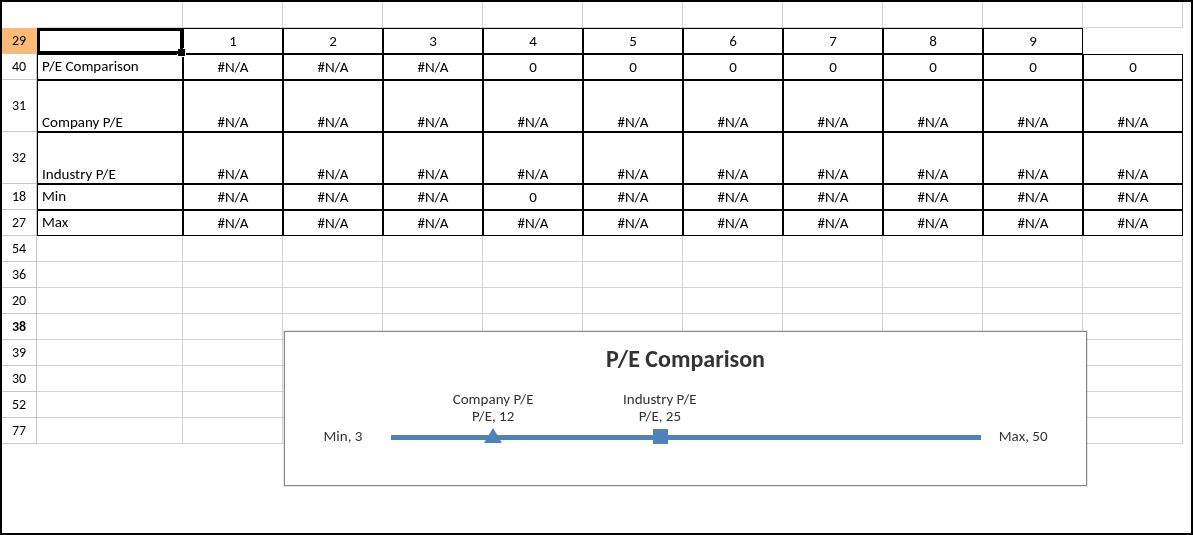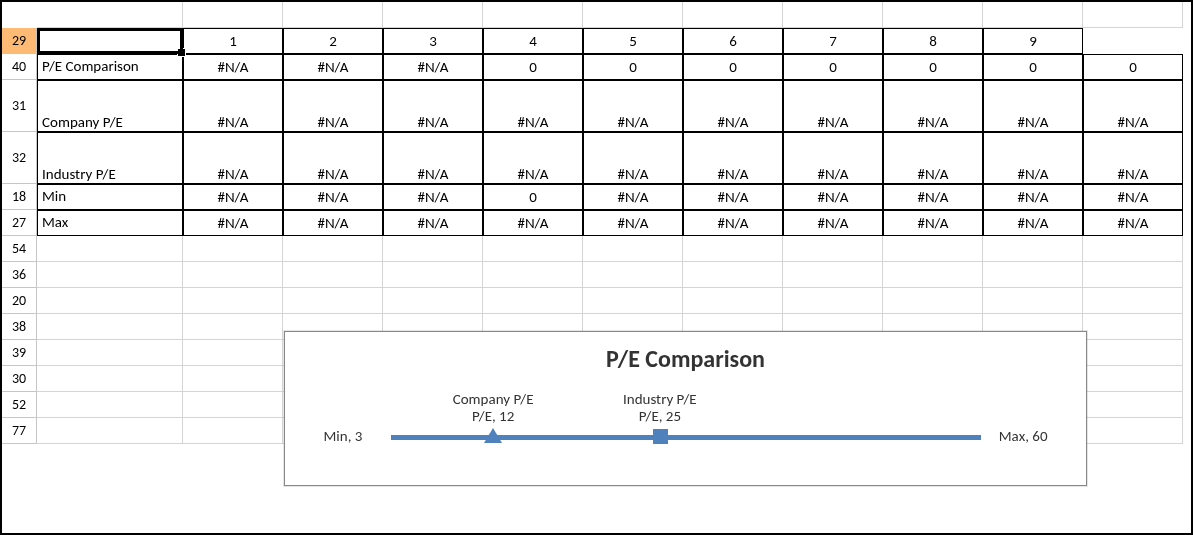--- a/index.html
+++ b/index.html
@@ -240,21 +240,21 @@
     <div class="cell" style="grid-area: 12 / 3;"></div>
     <div class="cell" style="grid-area: 12 / 4;"></div>
     <div class="cell" style="grid-area: 12 / 5;"></div>
     <div class="cell" style="grid-area: 12 / 6;"></div>
     <div class="cell" style="grid-area: 12 / 7;"></div>
     <div class="cell" style="grid-area: 12 / 8;"></div>
     <div class="cell" style="grid-area: 12 / 9;"></div>
     <div class="cell" style="grid-area: 12 / 10;"></div>
     <div class="cell" style="grid-area: 12 / 11;"></div>
     <div class="cell" style="grid-area: 12 / 12;"></div>
-    <div class="rowhdr" style="grid-area: 13 / 1 / span 1;">38</div>
+    <div class="rowhdr" style="grid-area: 13 / 1 / span 1; font-weight: bold;">38</div>
     <div class="cell" style="grid-area: 13 / 2;"></div>
     <div class="cell" style="grid-area: 13 / 3;"></div>
     <div class="cell" style="grid-area: 13 / 4;"></div>
     <div class="cell" style="grid-area: 13 / 5;"></div>
     <div class="cell" style="grid-area: 13 / 6;"></div>
     <div class="cell" style="grid-area: 13 / 7;"></div>
     <div class="cell" style="grid-area: 13 / 8;"></div>
     <div class="cell" style="grid-area: 13 / 9;"></div>
     <div class="cell" style="grid-area: 13 / 10;"></div>
     <div class="cell" style="grid-area: 13 / 11;"></div>
@@ -307,19 +307,19 @@
     <div class="cell" style="grid-area: 17 / 10;"></div>
     <div class="cell" style="grid-area: 17 / 11;"></div>
     <div class="cell" style="grid-area: 17 / 12;"></div>
   </div>
 
 <div class="chart-box">
   <div class="chart-title">P/E Comparison</div>
   <div class="chart-plot">
     <div class="axis-line"></div>
     <div class="lbl" style="left:-2px; top:33px;">Min, 3</div>
-    <div class="lbl" style="right:-2px; top:33px;">Max, 60</div>
+    <div class="lbl" style="right:-2px; top:33px;">Max, 50</div>
     <div class="marker-tri" id="m-tri" style="left: 158.609px;"></div>
     <div class="lbl two-line" id="l-tri" style="left: 122.609px; top: -4px;">Company P/E<br>P/E, 12</div>
     <div class="marker-sq" id="m-sq" style="left: 327.348px;"></div>
     <div class="lbl two-line" id="l-sq" style="left: 289.348px; top: -4px;">Industry P/E<br>P/E, 25</div>
   </div>
 </div>
 
 </body></html>

